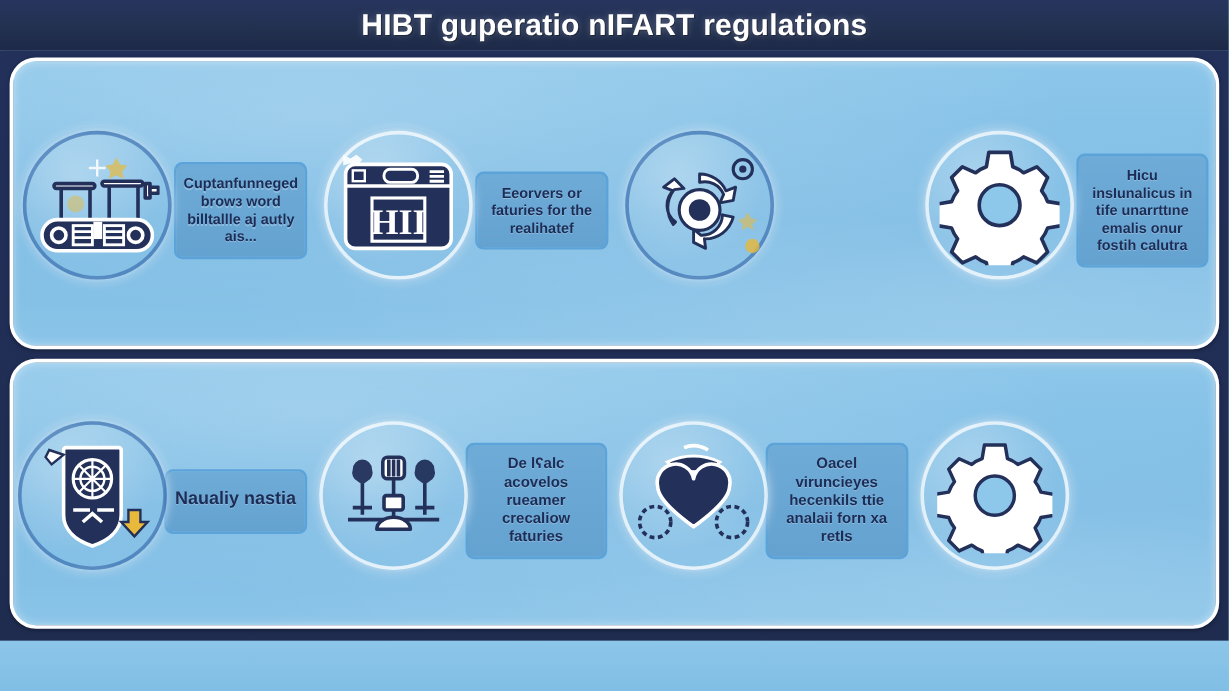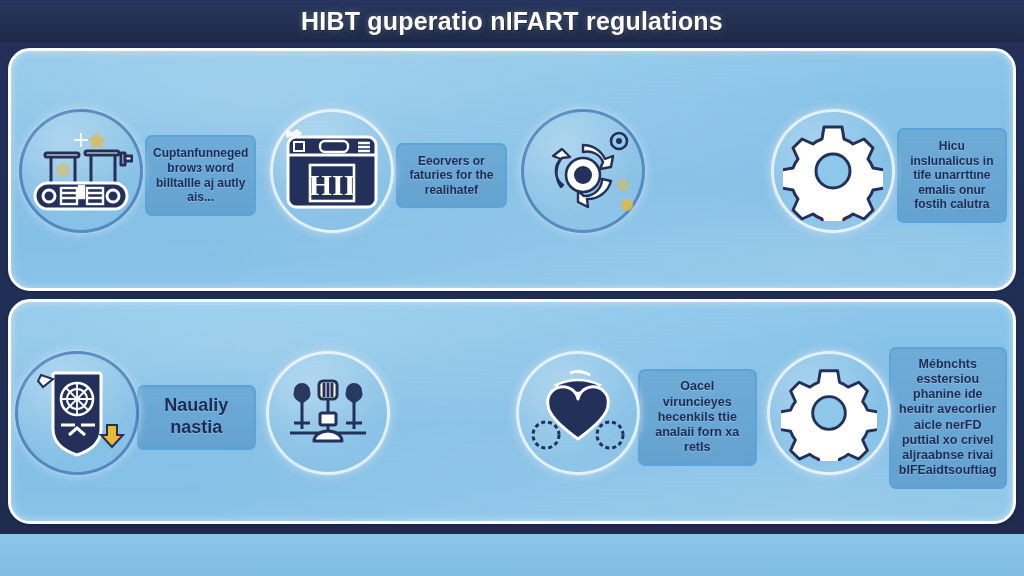--- a/index.html
+++ b/index.html
@@ -70,21 +70,21 @@
   .caption{
     margin-top:10px;width:94%;box-sizing:border-box;
     background:linear-gradient(180deg, rgba(109,170,214,.95) 0%, rgba(98,160,207,.95) 100%);
     border:2px solid #5ba3d8;border-radius:7px;
     color:#1c2c55;font-size:12px;font-weight:bold;line-height:1.22;
     text-align:center;padding:9px 6px;
     text-shadow:0 1px 0 rgba(255,255,255,.25);
     min-height:54px;display:flex;align-items:center;justify-content:center;
   }
   .panel-bottom .caption{font-size:12.5px;padding:8px 6px;}
-  .cap-strong{display:block;font-size:18px;margin-bottom:2px;}
+  .cap-strong{display:block;font-size:15px;margin-bottom:2px;}
   .bottombar{
     position:absolute;left:0;top:534px;width:1024px;height:42px;
     background:linear-gradient(180deg,#8cc6e9 0%, #81bee5 100%);
   }
 </style>
 </head>
 <body>
 
 <div id="stage">
 
@@ -220,20 +220,21 @@
               <path d="M14,66 H44 M60,66 H90"></path>
               <path d="M26,36 V62 M78,36 V62"></path>
               <path d="M18,56 H34 M70,56 H86"></path>
             </g>
             <g fill="#22305a">
               <path d="M18,24 a8,8 0 0 1 16,0 a8,8 0 0 1 -4,10 l-4,3 -4,-3 a8,8 0 0 1 -4,-10z" opacity=".95"></path>
               <path d="M70,24 a8,8 0 0 1 16,0 a8,8 0 0 1 -4,10 l-4,3 -4,-3 a8,8 0 0 1 -4,-10z" opacity=".95"></path>
             </g>
           </svg>
         </div>
+        <div class="caption">De lʕalc acovelos rueamer crecaliow faturies</div>
       </div>
 
       <div class="card">
         <div class="iconwrap">
           <div class="ring"></div>
           <svg class="glyph" width="104" height="92" viewBox="0 0 104 92">
             <path d="M30,18 q22,-10 44,0 q-8,8 -22,8 q-14,0 -22,-8z" fill="#22305a" stroke="#ffffff" stroke-width="2.4"></path>
             <path d="M44,6 q10,-4 20,2" stroke="#ffffff" stroke-width="3" fill="none"></path>
             <path d="M52,72 C30,56 22,46 22,38 a15,15 0 0 1 30,-6 a15,15 0 0 1 30,6 c0,8 -8,18 -30,34z" fill="#22305a" stroke="#ffffff" stroke-width="3" stroke-linejoin="round"></path>
             <circle cx="20" cy="68" r="13" fill="none" stroke="#22305a" stroke-width="3" stroke-dasharray="4 3"></circle>
@@ -244,19 +245,18 @@
       </div>
 
       <div class="card">
         <div class="iconwrap">
           <div class="ring"></div>
           <svg class="glyph" width="96" height="96" viewBox="0 0 100 100">
             <path d="M41,6 h18 l2,12 a30,30 0 0 1 9,5 l11,-5 9,9 -5,11 a30,30 0 0 1 5,9 l12,2 v18 l-12,2 a30,30 0 0 1 -5,9 l5,11 -9,9 -11,-5 a30,30 0 0 1 -9,5 l-2,12 h-18 l-2,-12 a30,30 0 0 1 -9,-5 l-11,5 -9,-9 5,-11 a30,30 0 0 1 -5,-9 l-12,-2 v-18 l12,-2 a30,30 0 0 1 5,-9 l-5,-11 9,-9 11,5 a30,30 0 0 1 9,-5 z" fill="#ffffff" stroke="#22305a" stroke-width="3" stroke-linejoin="round"></path>
             <circle cx="50" cy="50" r="17" fill="#8dc7ea" stroke="#22305a" stroke-width="3"></circle>
           </svg>
         </div>
-        <div class="caption">Mébnchts esstersiou phanine ide heuitr avecorlier aicle nerFD puttial xo crivel aljraabnse rivai bIFEaidtsouftiag</div>
       </div>
     </div>
   </div>
 
   <div class="bottombar"></div>
 </div>
 
 </body></html>

